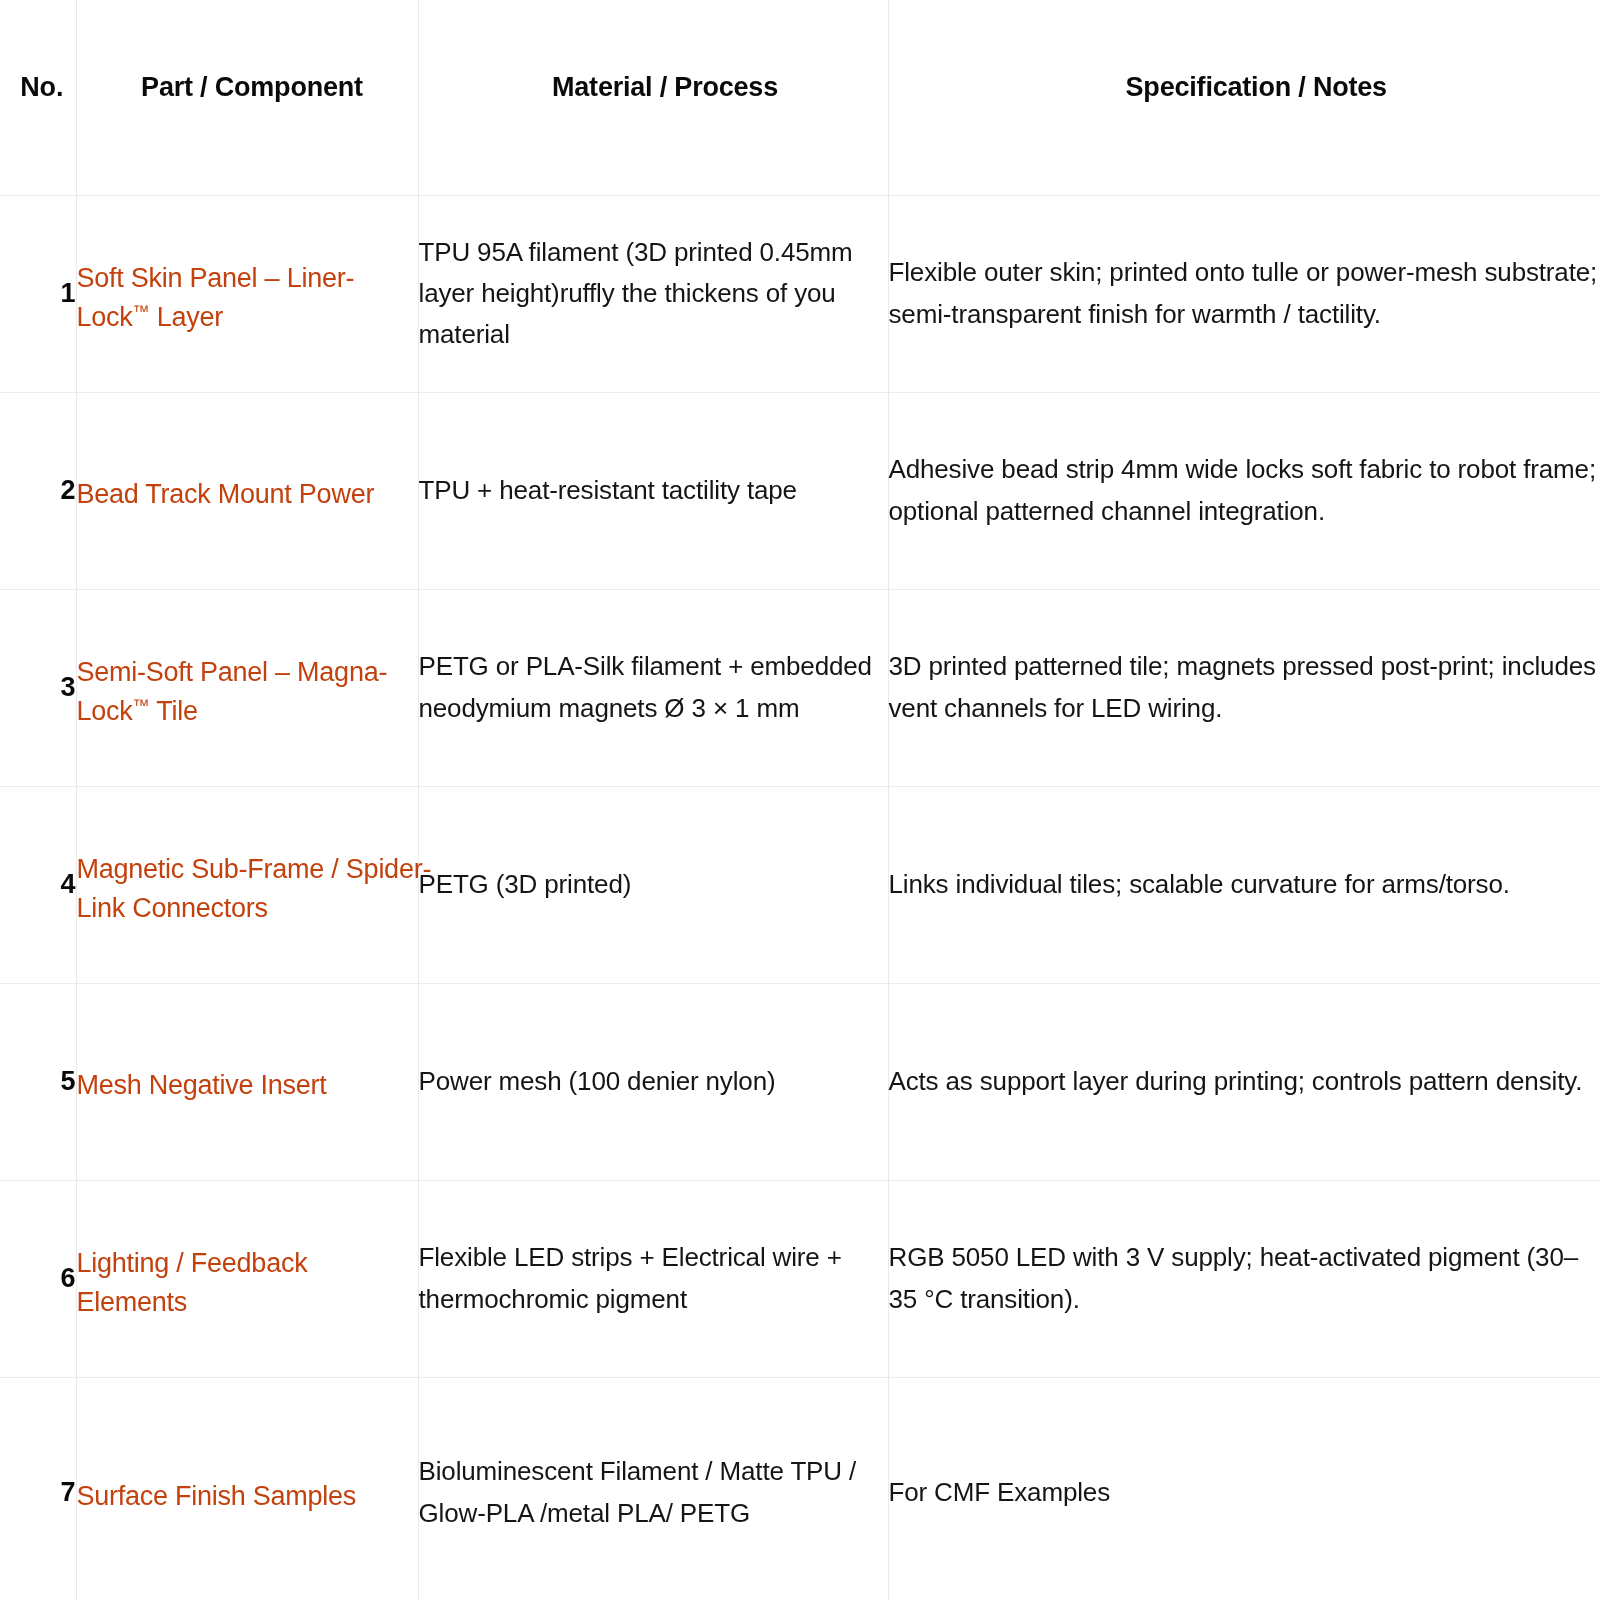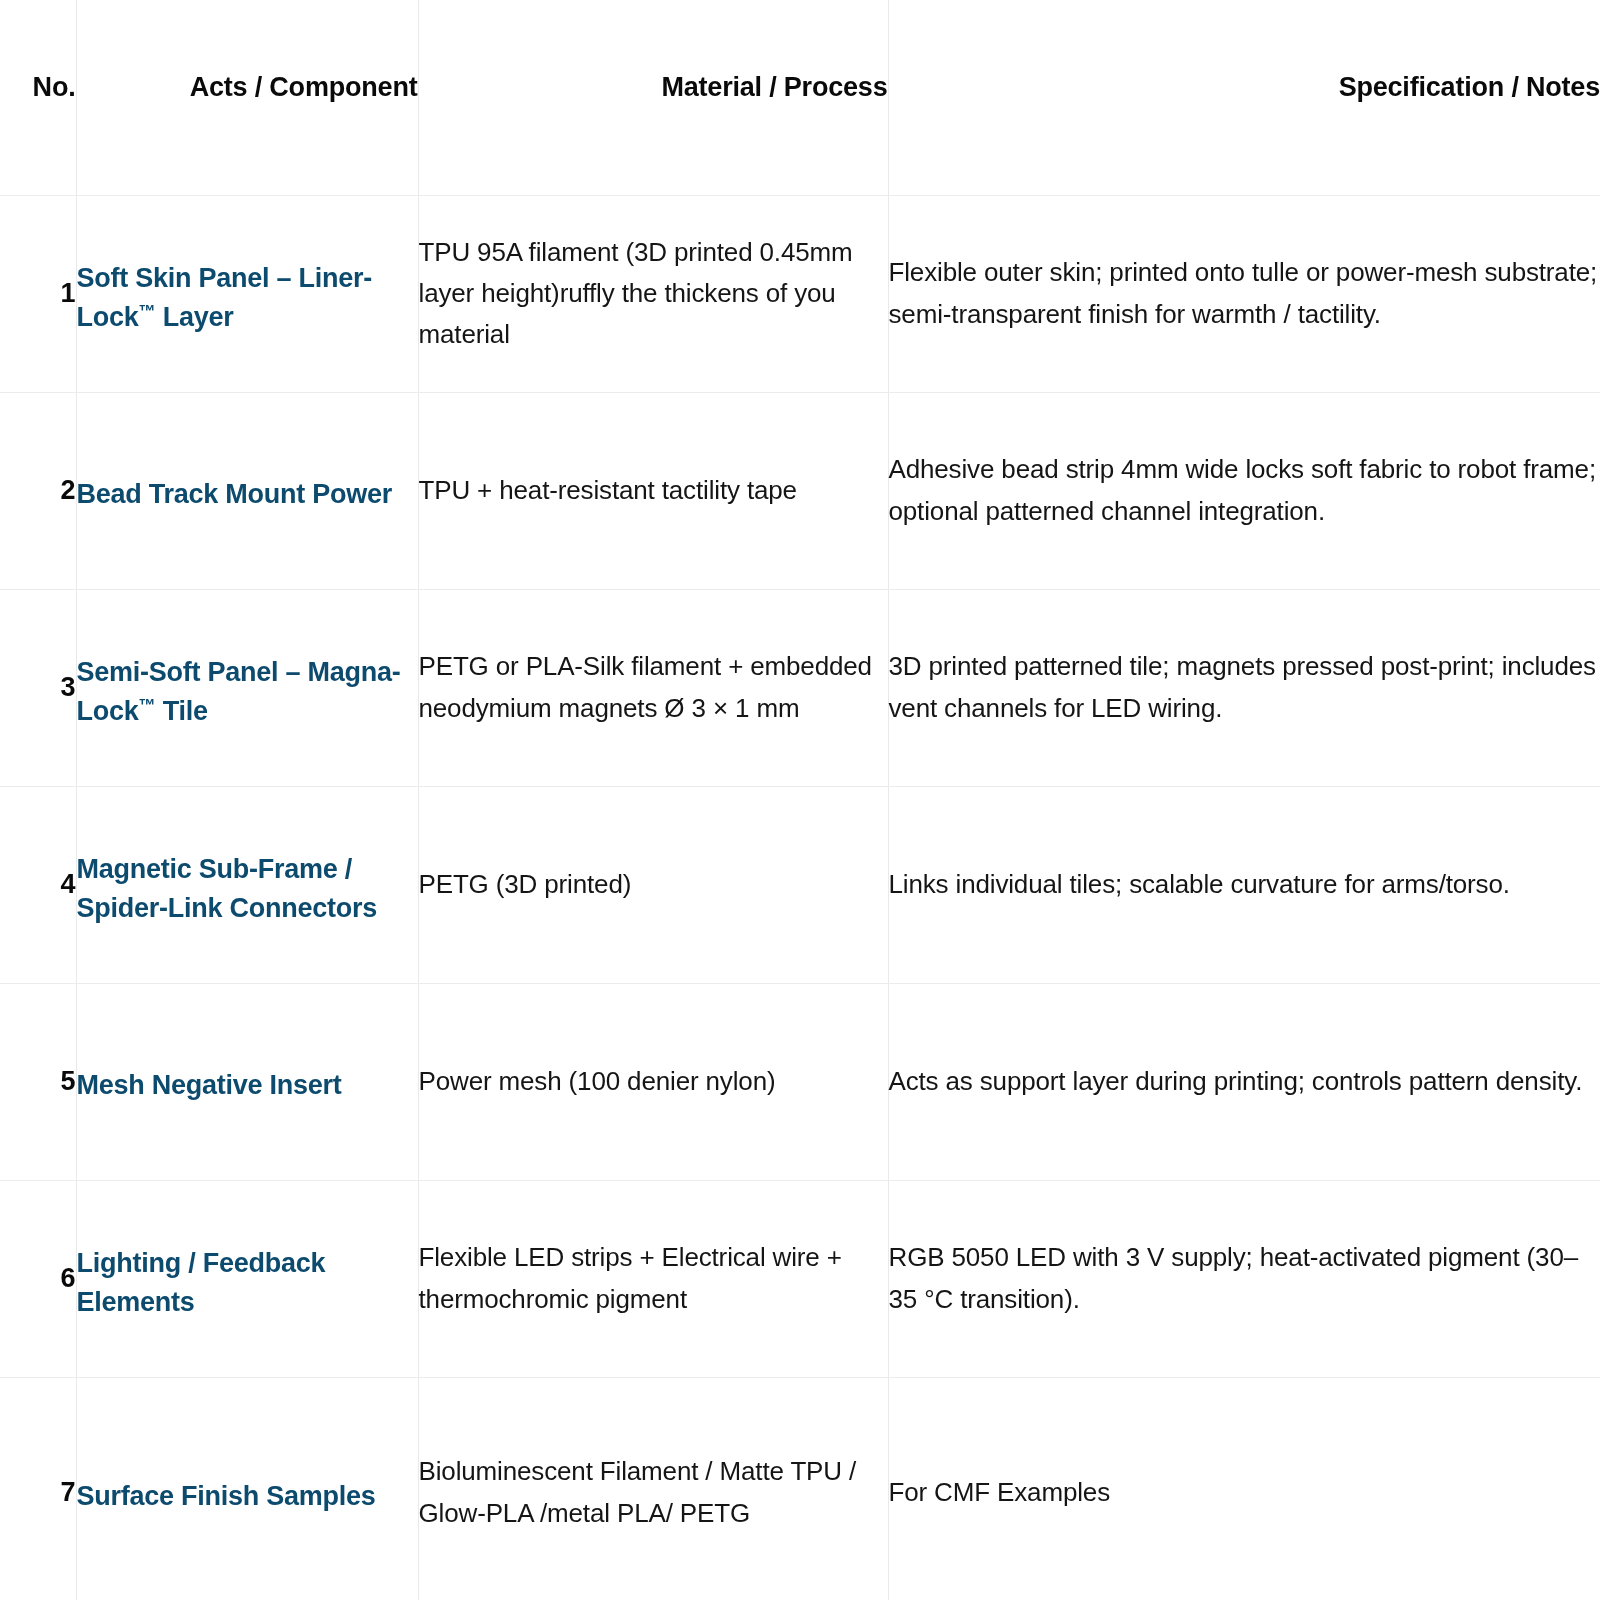--- a/index.html
+++ b/index.html
@@ -47,21 +47,20 @@
   table.spec-table td:last-child {
     border-right: none;
   }
 
   
   tr.header-row th {
     height: 195px;
     vertical-align: top;
     padding-top: 72px;
     box-sizing: border-box;
-    text-align: right;
   }
   .hdr-text {
     font-weight: 700;
     font-size: 27px;
     letter-spacing: -0.2px;
     line-height: 1.15;
     color: #0a0a0a;
     font-stretch: condensed;
     white-space: nowrap;
   }
@@ -83,25 +82,25 @@
     line-height: 1;
     color: #0a0a0a;
   }
 
   td.cell-part {
     vertical-align: middle;
     padding-left: 10px;
     padding-right: 2px;
   }
   .part-text {
-    font-weight: 700;
+    font-weight: 400;
     font-size: 27px;
     line-height: 1.42;
     letter-spacing: -0.25px;
-    color: #0c4a6e;
+    color: #c2410c;
     white-space: pre-line;
     overflow: visible;
     margin-top: 8px;
   }
   .part-text .tm {
     font-size: 17px;
     vertical-align: 9px;
     letter-spacing: 0;
   }
 
@@ -147,21 +146,21 @@
       <col class="c-part">
       <col class="c-mat">
       <col class="c-spec">
     </colgroup>
     <thead>
       <tr class="header-row">
         <th class="h-no">
           <div class="hdr-text">No.</div>
         </th>
         <th class="h-part">
-          <div class="hdr-text">Acts / Component</div>
+          <div class="hdr-text">Part / Component</div>
         </th>
         <th class="h-mat">
           <div class="hdr-text">Material / Process</div>
         </th>
         <th class="h-spec">
           <div class="hdr-text">Specification / Notes</div>
         </th>
       </tr>
     </thead>
     <tbody>

